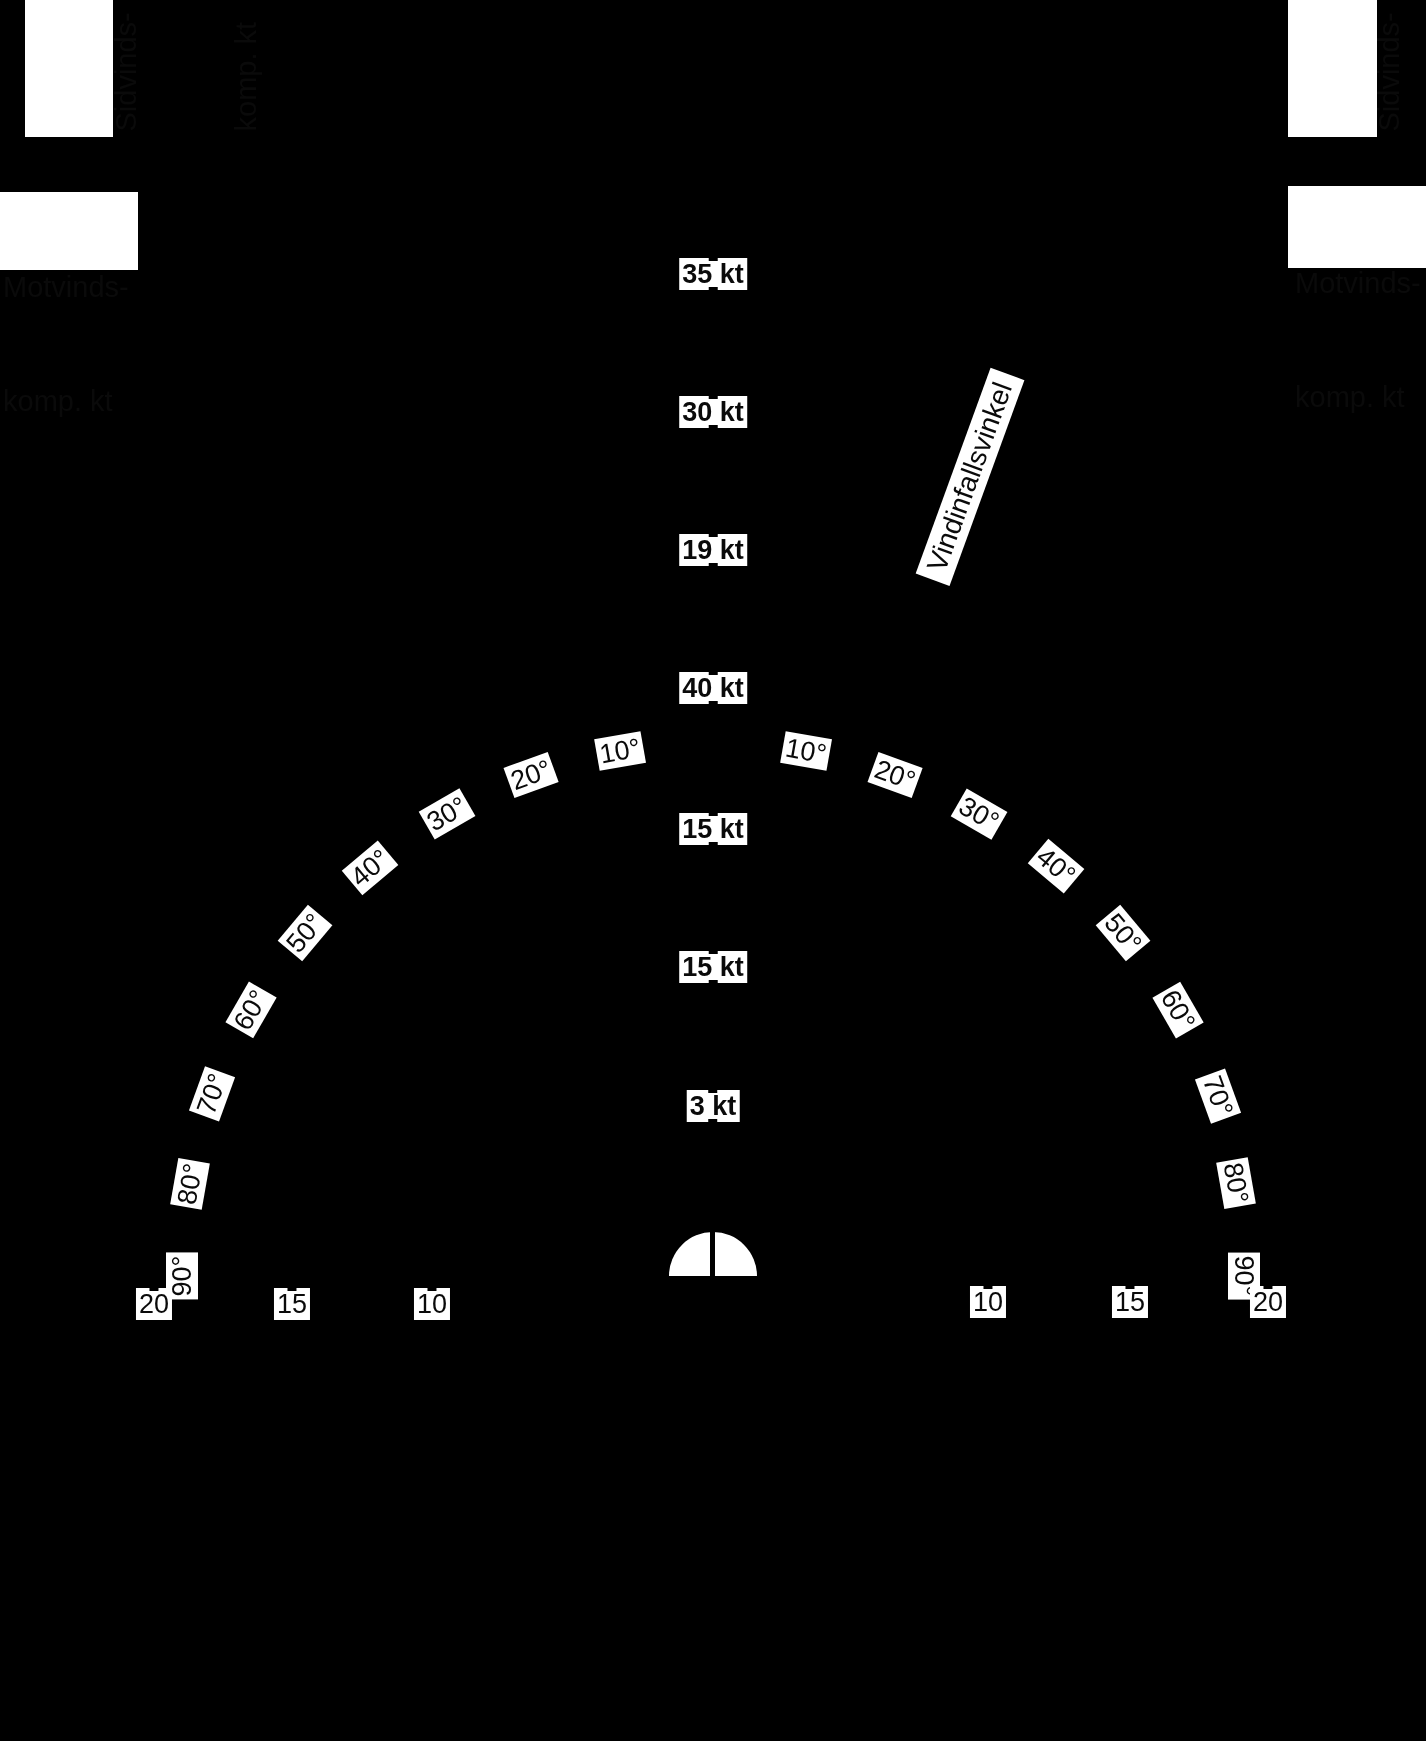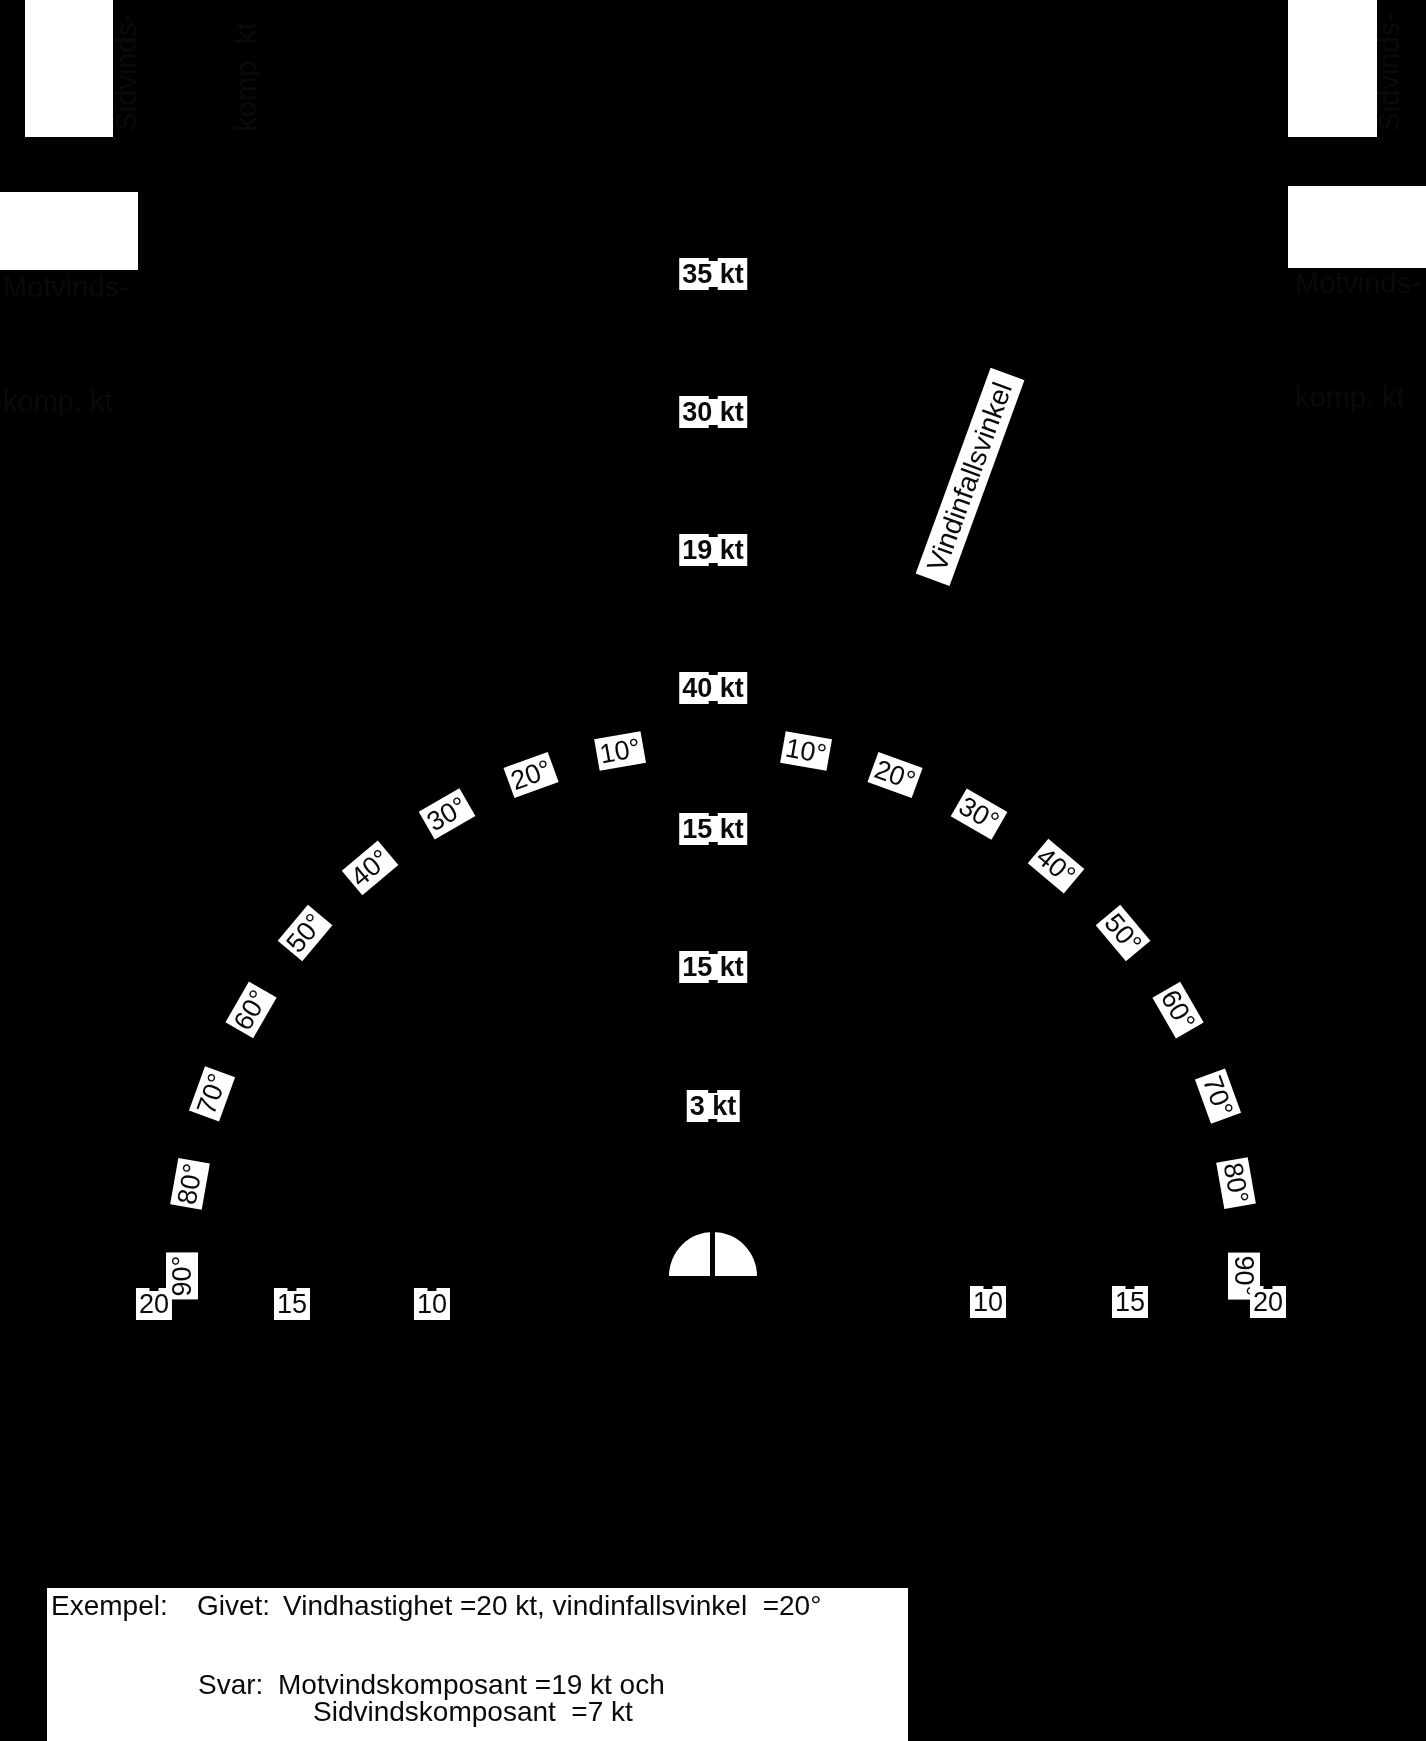--- a/index.html
+++ b/index.html
@@ -112,22 +112,14 @@
   <span class="lbl num" style="left:292px;top:1304px">15</span>
   <span class="lbl num" style="left:432px;top:1304px">10</span>
   <span class="lbl num" style="left:988px;top:1302px">10</span>
   <span class="lbl num" style="left:1130px;top:1302px">15</span>
   <span class="lbl num" style="left:1268px;top:1302px">20</span>
 
   <div class="half-disc">
     <div class="disc-divider"></div>
   </div>
 
-  <div class="example">
-    <span style="left:4px;top:3px">Exempel:</span>
-    <span style="left:150px;top:3px">Givet:</span>
-    <span style="left:236px;top:3px">Vindhastighet =20 kt, vindinfallsvinkel  =20°</span>
-    <span style="left:151px;top:82px">Svar:</span>
-    <span style="left:231px;top:82px">Motvindskomposant =19 kt och</span>
-    <span style="left:266px;top:109px">Sidvindskomposant  =7 kt</span>
-  </div>
 
 </div>
 
 </body></html>

